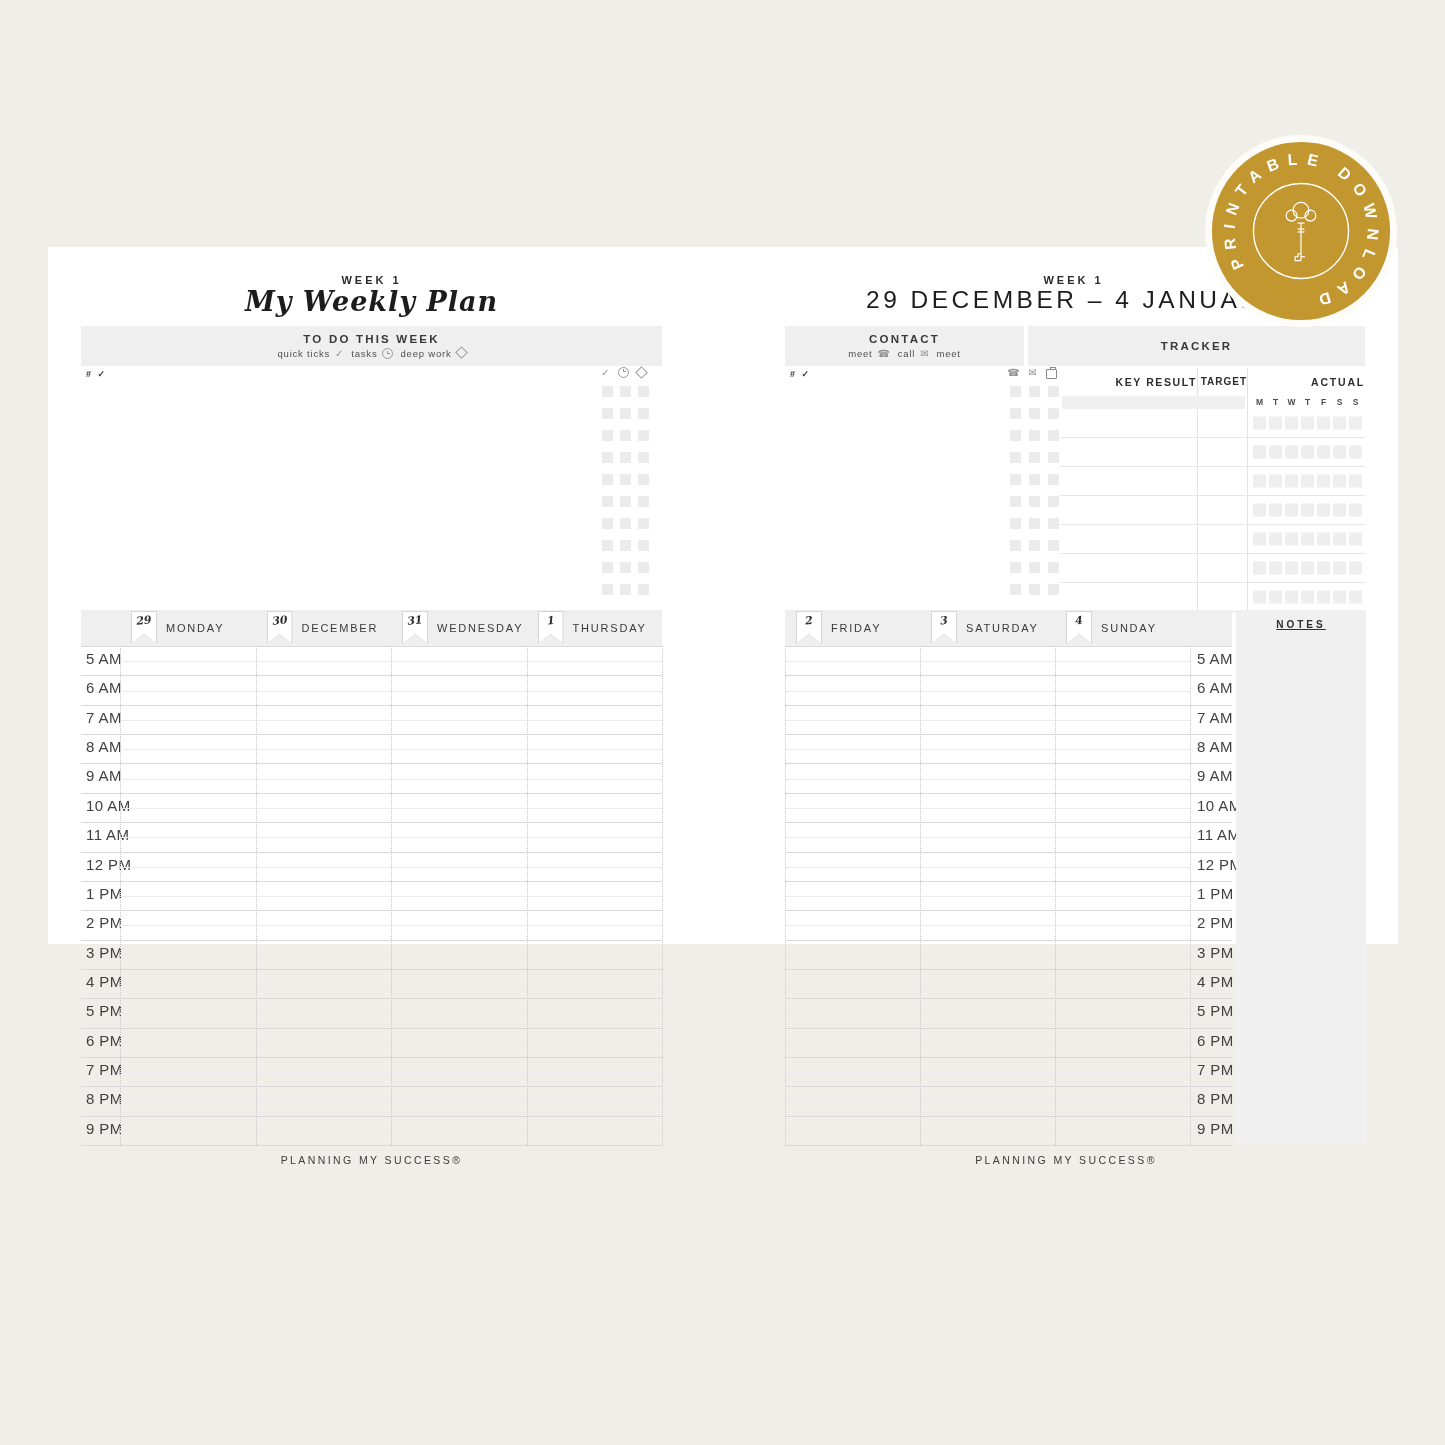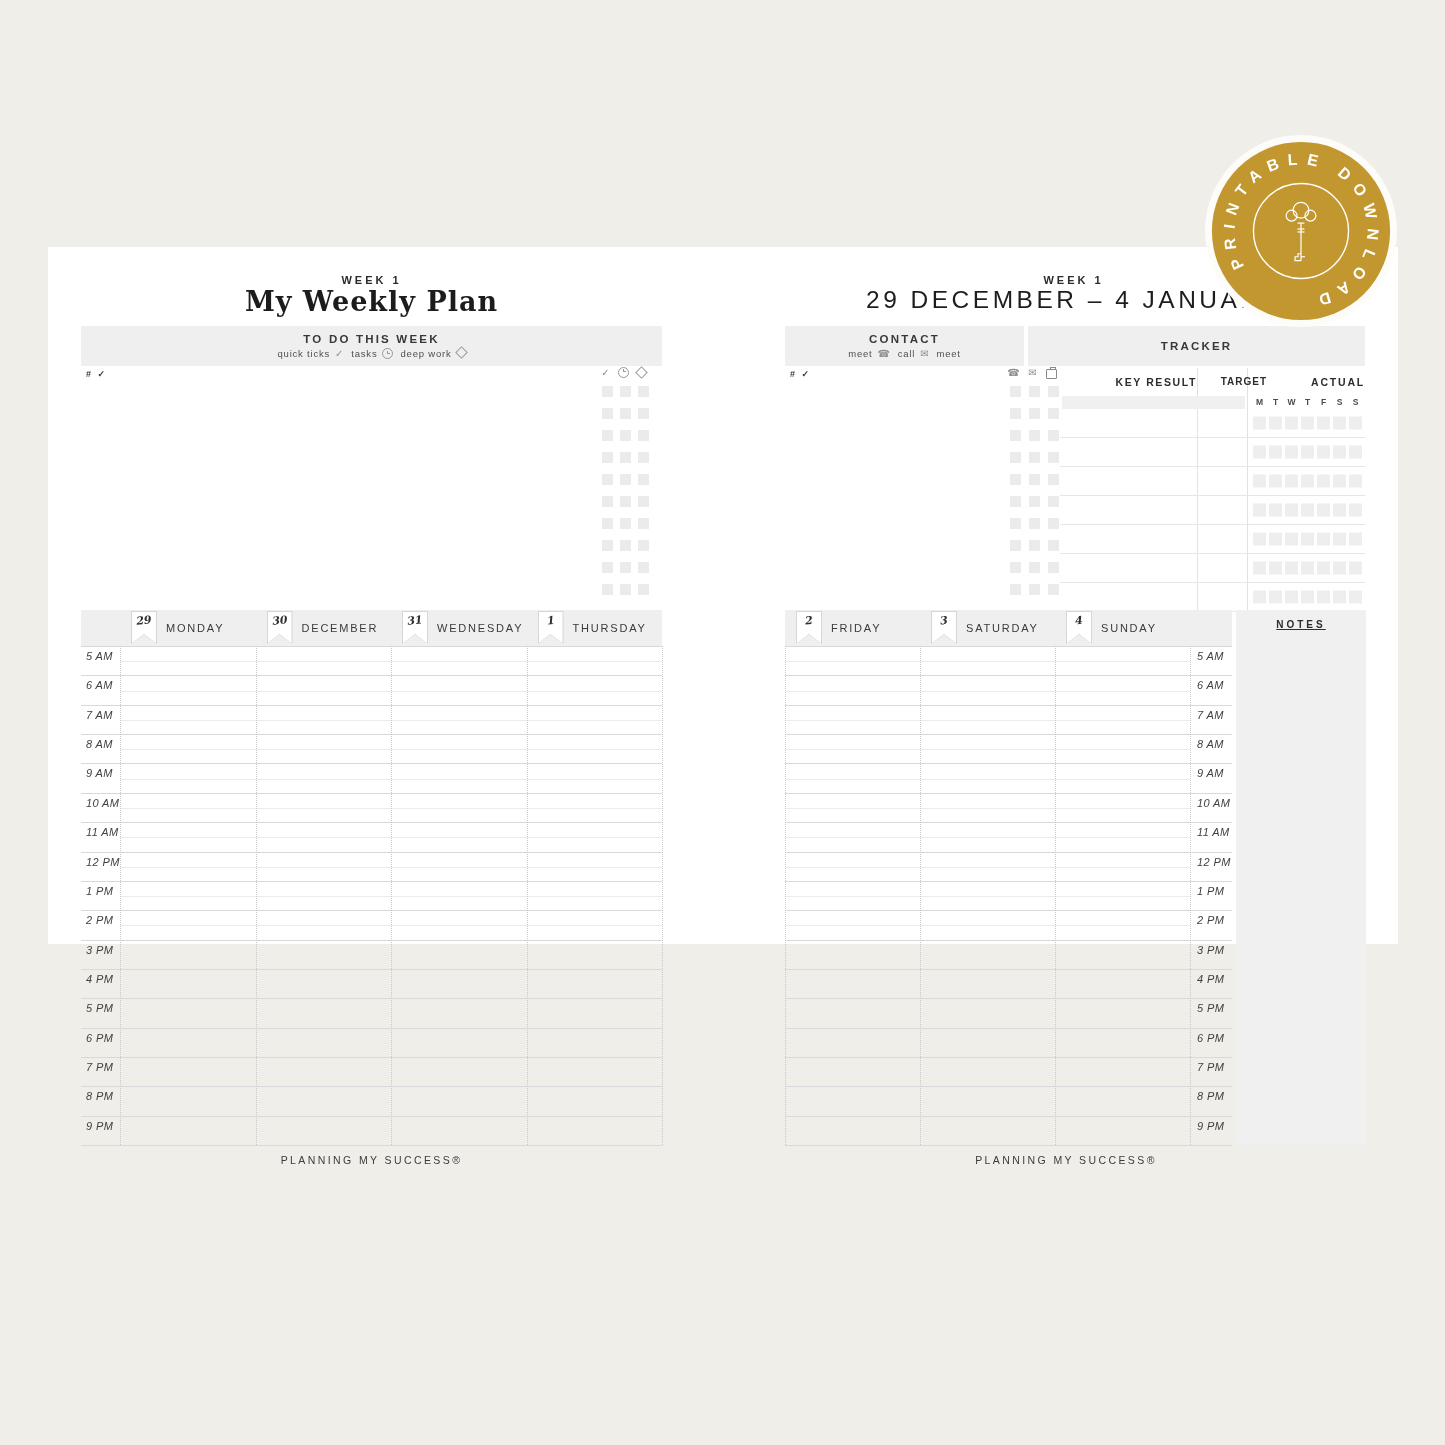--- a/index.html
+++ b/index.html
@@ -8,21 +8,21 @@
     background:#F0EEE9;
     font-family:"Liberation Sans",sans-serif;
     color:#2f2f2f;
   }
   .sheet{position:absolute;left:48px;top:247px;width:1350px;height:697px;background:#ffffff;}
   .abs{position:absolute;}
 
   
   .week-label{font-size:11px;letter-spacing:3px;font-weight:700;color:#2b2b2b;text-align:center;}
   .script-title{
-    font-family:"DejaVu Serif",serif;font-weight:700;
+    font-family:"DejaVu Serif",serif;font-style:italic;font-weight:700;
     font-size:27px;color:#1c1c1c;text-align:center;letter-spacing:1px;
   }
   .big-title{font-size:24.5px;letter-spacing:3.5px;font-weight:500;color:#1d1d1d;text-align:center;white-space:nowrap;}
 
   
   .panel{background:#EFEFEF;display:flex;flex-direction:column;align-items:center;justify-content:center;gap:3px;}
   .panel-title{font-size:11.5px;letter-spacing:2.2px;font-weight:700;color:#383838;}
   .panel-legend{display:flex;align-items:center;gap:7px;font-size:9.5px;letter-spacing:0.8px;color:#4f4f4f;}
   .legend-item{display:flex;align-items:flex-start;gap:5px;}
   .glyph{color:#8f8f8f;font-size:10px;}
@@ -45,21 +45,21 @@
   .cbx-grid{display:grid;}
   .cbx-grid.g-left{grid-template-columns:repeat(3,11px);gap:11px 7px;}
   .cbx-grid.g-right{grid-template-columns:repeat(3,11px);gap:11px 8px;}
   .cbx{width:11px;height:11px;background:#EBEBEB;}
 
   
   .tracker{width:305px;height:244px;}
   .tk-vline{position:absolute;top:0;bottom:0;width:1px;background:#E2E2E2;}
   .tk-h{position:absolute;top:0;height:28px;line-height:28px;text-align:right;font-size:10.5px;font-weight:700;color:#2d2d2d;}
   .tk-h.c1{left:0;width:137px;letter-spacing:1.6px;}
-  .tk-h.c2{left:137px;width:50px;letter-spacing:1px;font-size:10px;padding-left:20px;}
+  .tk-h.c2{left:137px;width:50px;letter-spacing:1px;font-size:10px;}
   .tk-h.c3{left:187px;width:118px;letter-spacing:1.8px;}
   .tk-band{position:absolute;left:2px;top:28px;width:183px;height:13px;background:#F0F0F0;}
   .tk-initials{position:absolute;left:187px;top:28px;width:118px;height:13px;display:flex;gap:3px;padding-left:6px;box-sizing:border-box;}
   .tk-ini{width:13px;text-align:center;font-size:8.5px;line-height:13px;font-weight:600;color:#4a4a4a;}
   .tk-rows{position:absolute;left:0;right:0;top:41px;bottom:0;}
   .tk-row{position:relative;height:28px;border-bottom:1px solid #E6E6E6;}
   .tk-kr{position:absolute;left:0;top:0;bottom:0;width:137px;}
   .tk-tg{position:absolute;left:137px;top:0;bottom:0;width:50px;}
   .tk-boxes{position:absolute;right:3px;top:50%;transform:translateY(-50%);display:flex;gap:3px;}
   .tcbx{width:13px;height:13px;background:#EEEEEE;}
@@ -72,21 +72,21 @@
     clip-path:polygon(0 0,100% 0,100% 100%,50% 72%,0 100%);}
   .flag::after{content:"";position:absolute;inset:1px;background:#ffffff;
     clip-path:polygon(0 0,100% 0,100% 100%,50% 71%,0 100%);}
   .flag-date{position:absolute;left:0;top:3px;width:100%;text-align:center;z-index:1;
     font-family:"DejaVu Serif",serif;font-style:italic;font-size:11px;color:#2f2f2f;transform:rotate(-6deg);font-weight:600;}
   .day-name{position:absolute;left:46px;top:0;line-height:36px;font-size:11px;letter-spacing:1.8px;font-weight:500;color:#3a3a3a;white-space:nowrap;}
 
   
   .schedule{display:flex;flex-direction:column;border-bottom:1px solid #D9D9D9;}
   .hour-row{position:relative;flex:1;border-top:1px solid #D9D9D9;}
-  .time-label{position:absolute;top:3px;font-size:11px;letter-spacing:0.4px;font-weight:500;color:#414141;white-space:nowrap;font-style:italic;}
+  .time-label{position:absolute;top:3px;font-size:15px;letter-spacing:0.4px;font-weight:500;color:#414141;white-space:nowrap;}
   .time-label.left{left:5px;}
   .time-label.right{left:412px;}
   .half-line{position:absolute;top:50%;height:0;border-top:1px solid #ECECEC;}
   .half-line.left{left:39px;right:0;}
   .half-line.right{left:0;right:42px;}
   .vline{position:absolute;top:0;bottom:0;width:0;border-left:1px dotted #C8C8C8;}
 
   
   .notes{background:#F0F0F0;text-align:center;text-decoration:underline;}
   .notes-label{padding-top:9px;font-size:10px;letter-spacing:3px;font-weight:700;color:#2d2d2d;}

